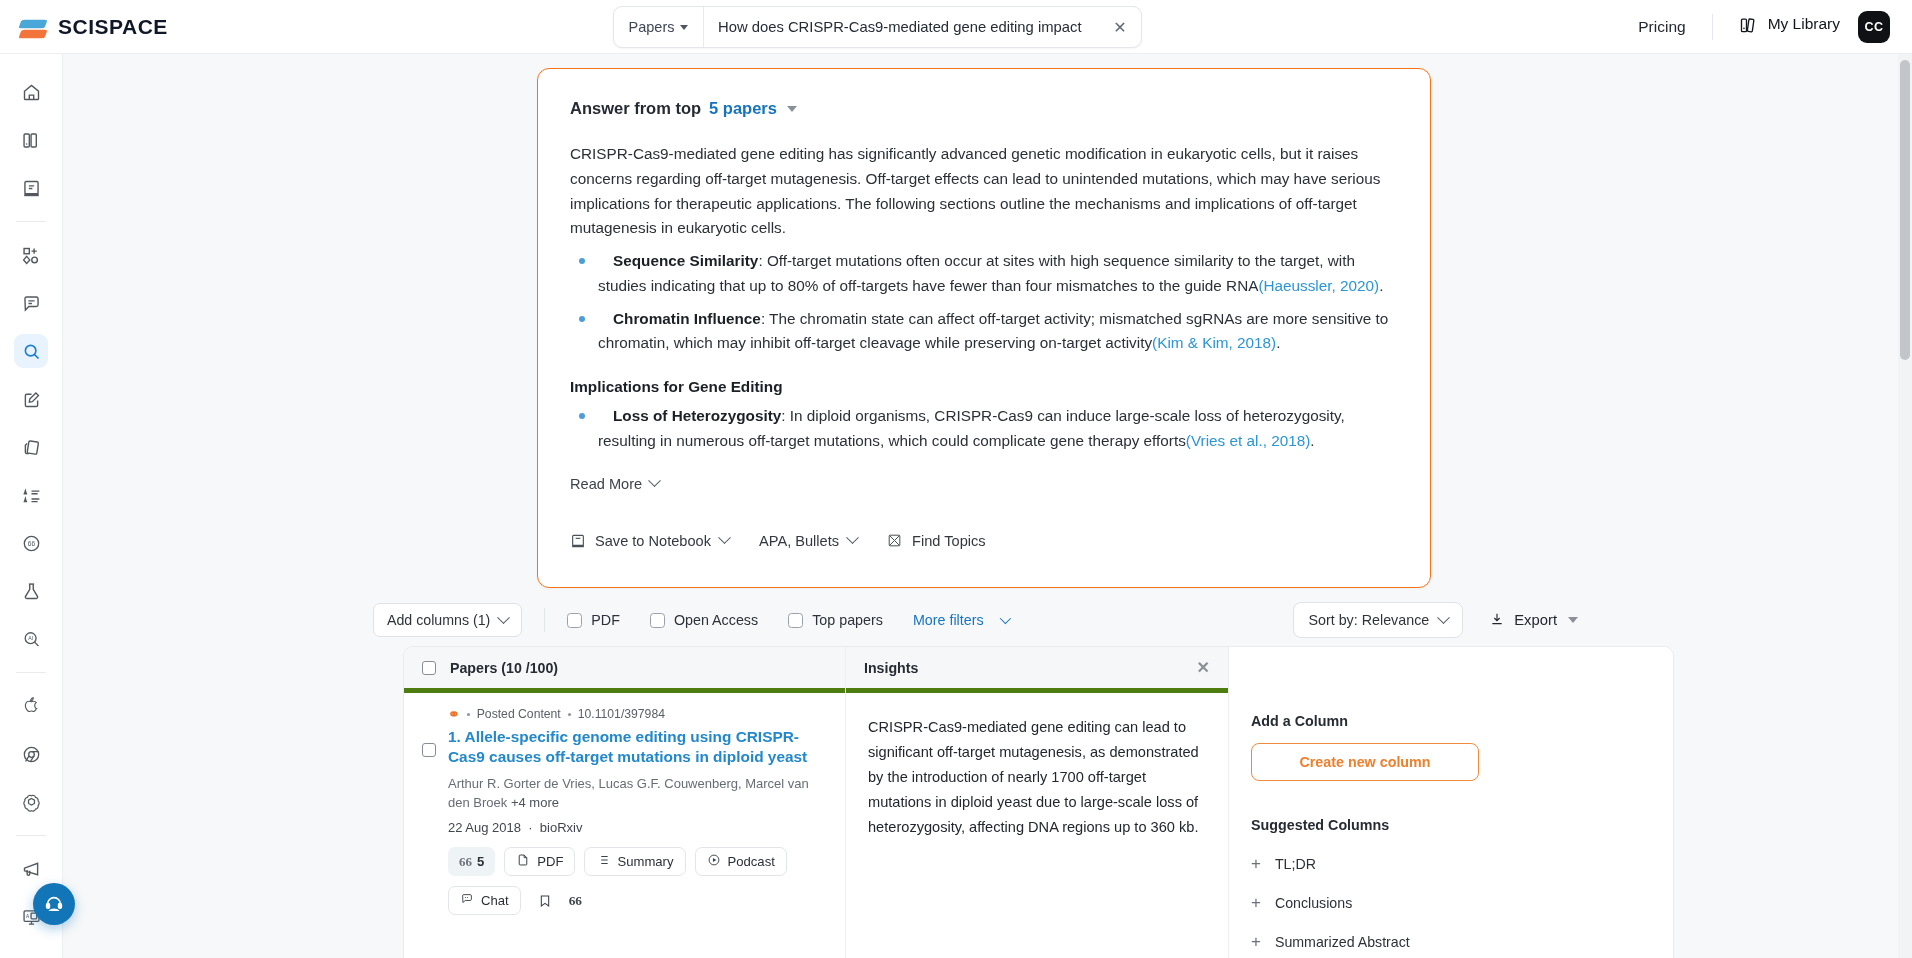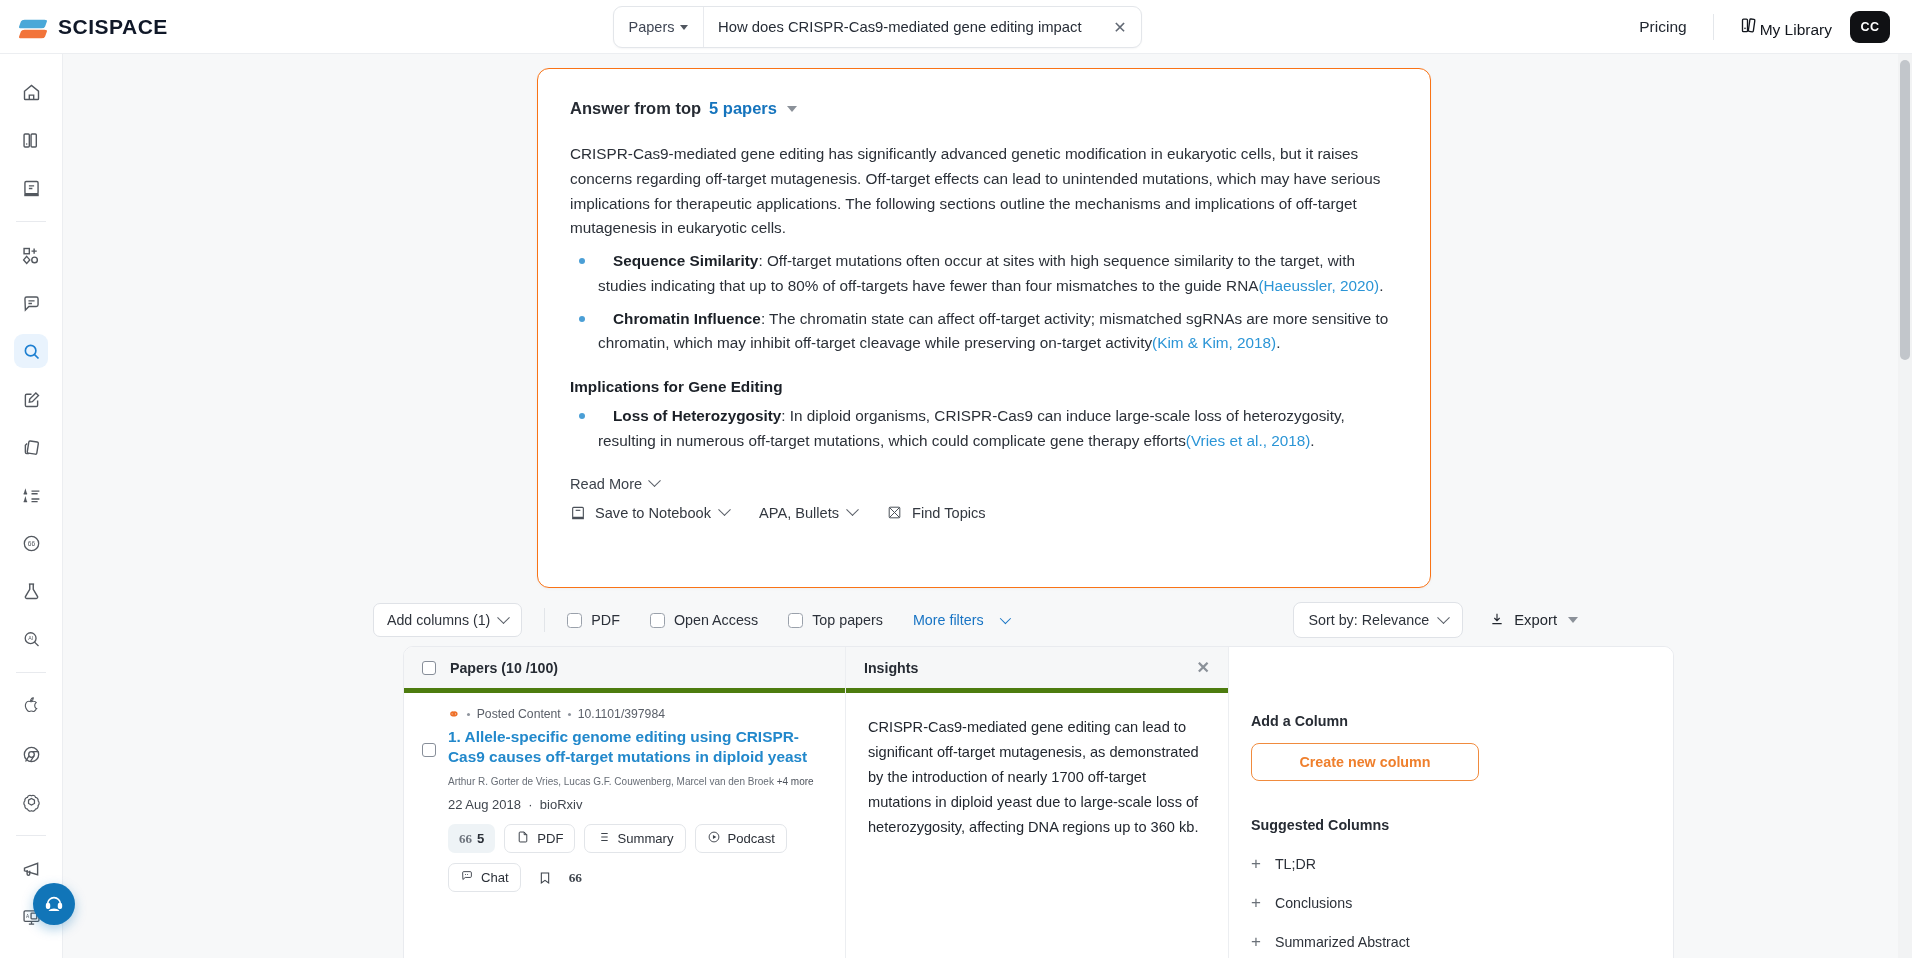--- a/index.html
+++ b/index.html
@@ -43,24 +43,24 @@
     font-family: "Liberation Sans", sans-serif; font-size: 14.8px; color: #262c36;
     padding: 0 14px; white-space: nowrap; overflow: hidden;
   }
   .search-clear {
     width: 42px; height: 100%; display: flex; align-items: center; justify-content: center;
     color: #626974; font-size: 16px; cursor: pointer;
   }
   .topright { position: absolute; right: 22px; top: 0; height: 54px; display: flex; align-items: center; gap: 0; }
   .pricing { font-size: 15.5px; color: #222831; padding-right: 26px; cursor: pointer; }
   .tr-div { width: 1px; height: 26px; background: #e4e7eb; }
-  .mylib { display: flex; align-items: flex-end; font-size: 15.5px; color: #12161d;
+  .mylib { display: flex; align-items: flex-start; gap: 9px; font-size: 15.5px; color: #12161d;
            padding: 0 18px 0 26px; cursor: pointer; }
   .avatar {
-    width: 40px; height: 32px; border-radius: 9px; background: #101114; color: #fff;
+    width: 32px; height: 32px; border-radius: 9px; background: #101114; color: #fff;
     display: flex; align-items: center; justify-content: center;
     font-size: 12.5px; font-weight: 700; letter-spacing: .4px; cursor: pointer;
   }
 
   
   .rail {
     position: absolute; left: 0; top: 54px; width: 63px; height: 904px;
     background: #ffffff; border-right: 1px solid #eceef1;
     display: flex; flex-direction: column; align-items: center; padding-top: 14px; z-index: 30;
   }
@@ -106,21 +106,21 @@
   .ans-list li::before {
     content: ""; position: absolute; left: 9px; top: 9px; width: 6px; height: 6px;
     background: #4b9fd6; border-radius: 50%;
   }
   .bold { font-weight: 700; color: #1b2027; margin-left: 15px; }
   .cite { color: #2b95d6; cursor: pointer; }
   .readmore { margin-top: 14px; display: inline-flex; align-items: center; gap: 8px;
               font-size: 14.6px; color: #3d434c; cursor: pointer; }
   .chev { width: 9px; height: 9px; border-right: 1.6px solid #5b6069; border-bottom: 1.6px solid #5b6069;
           transform: rotate(45deg) translate(-2px,-2px); }
-  .ans-actions { margin-top: 12px; display: flex; align-items: center; gap: 30px; }
+  .ans-actions { margin-top: 40px; display: flex; align-items: center; gap: 30px; }
   .act { display: flex; align-items: center; gap: 9px; font-size: 14.6px; color: #333840; cursor: pointer; }
   .act .ic { width: 16px; height: 16px; color: #4a5058; }
 
   
   .toolbar {
     position: absolute; left: 310px; top: 542px; width: 1215px; height: 48px;
     display: flex; align-items: center;
   }
   .addcols {
     height: 34px; padding: 0 13px; border: 1px solid #dfe2e7; border-radius: 7px; background: #fff;
@@ -158,21 +158,21 @@
   .close-x { margin-left: auto; font-size: 16px; color: #8b9199; cursor: pointer; }
 
   .paper-row { padding: 14px 18px 0 18px; display: flex; gap: 12px; }
   .row-cbx { width: 14px; height: 14px; border: 1.5px solid #878e99; border-radius: 3px; background: #fff;
              margin-top: 36px; flex: 0 0 auto; cursor: pointer; }
   .row-main { flex: 1; }
   .meta-line { display: flex; align-items: center; gap: 7px; font-size: 12.2px; color: #5b6069; margin-bottom: 6px; }
   .oa { color: #ee7029; font-size: 14px; font-weight: 700; line-height: 1; }
   .dotsep { width: 3px; height: 3px; border-radius: 50%; background: #8e949d; display: inline-block; }
   .paper-title { font-size: 15.4px; font-weight: 700; color: #2288cb; line-height: 1.32; cursor: pointer; }
-  .authors { margin-top: 7px; font-size: 10px; color: #676d76; line-height: 1.45; }
+  .authors { margin-top: 7px; font-size: 13px; color: #676d76; line-height: 1.45; }
   .more-authors { color: #4d535c; }
   .pubinfo { margin-top: 8px; font-size: 13px; color: #41474f; }
   .chips { margin-top: 12px; display: flex; align-items: center; gap: 9px; flex-wrap: wrap; }
   .chip {
     height: 29px; padding: 0 11px; border: 1px solid #e2e5e9; border-radius: 7px; background: #fff;
     display: flex; align-items: center; gap: 7px; font-size: 13.1px; color: #2b3038; cursor: pointer;
   }
   .chip.cite-badge { border: 0; background: #eef3f6; font-weight: 700; gap: 5px; }
   .quote-g { font-family: "Liberation Serif", serif; font-size: 13px; color: #6d737c; font-weight: 700; }
   .chips2 { margin-top: 10px; display: flex; align-items: center; gap: 16px; padding-bottom: 14px; }

